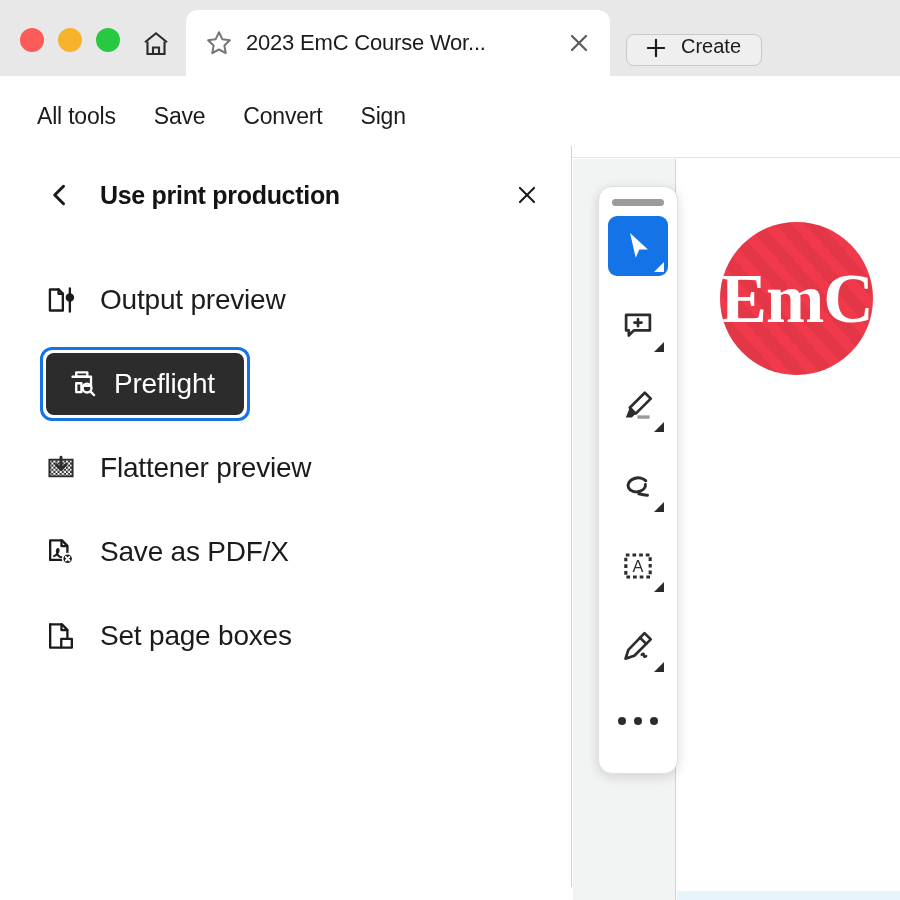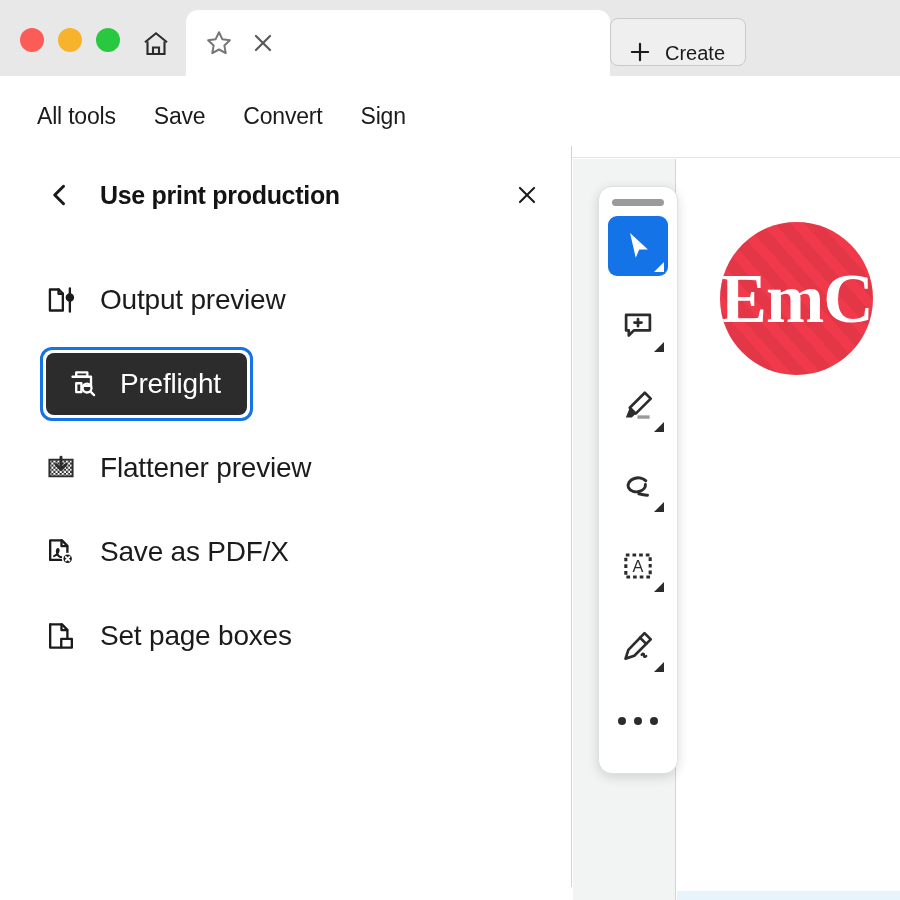--- a/index.html
+++ b/index.html
@@ -43,25 +43,25 @@
     flex: 1; font-size: 22px; color: #1b1b1b;
     white-space: nowrap; overflow: hidden;
     letter-spacing: -0.2px;
   }
   .tab-close {
     width: 34px; height: 34px; display: flex;
     align-items: center; justify-content: center;
     flex: 0 0 auto;
   }
   .create-btn {
-    height: 48px; margin: 0 0 10px 0;
+    height: 32px; margin: 0 0 10px 16px;
     padding: 0 20px 0 16px;
     border: 1px solid #c9c9c9; border-radius: 8px;
     background: #efefef;
-    display: flex; align-items: flex-end; gap: 12px;
+    display: flex; align-items: flex-start; gap: 12px;
     font-size: 20px; color: #1b1b1b;
   }
 
   
   .menubar {
     position: absolute; left: 13px; top: 76px; width: 900px; height: 82px;
     background: #ffffff;
     border-bottom: 1px solid #e3e3e3;
     display: flex; align-items: center;
     padding-left: 24px; gap: 38px;
@@ -98,21 +98,21 @@
 
   .tool-row.selected { padding-left: 0; height: 84px; }
   .sel-wrap {
     margin-left: 40px;
     border: 3px solid #1473e6; border-radius: 12px;
     padding: 3px;
   }
   .sel-inner {
     background: #2c2c2c; border-radius: 8px;
     height: 62px; display: flex; align-items: center;
-    padding: 0 26px 0 20px; gap: 20px;
+    padding: 0 26px 0 20px; gap: 14px;
     min-width: 198px;
   }
   .sel-inner .tool-label { color: #ffffff; }
 
   
   .gutter {
     position: absolute; left: 573px; top: 159px;
     width: 103px; height: 741px;
     background: #f2f4f3;
     border-right: 1px solid #d4d4d4;
@@ -196,20 +196,21 @@
         <path d="M3.2 10.6 12 3.4l8.8 7.2"></path>
         <path d="M5.2 10v10h13.6V10"></path>
         <path d="M9.6 20v-5.2h4.8V20"></path>
       </svg>
     </div>
 
     <div class="tab">
       <svg width="30" height="30" viewBox="0 0 24 24" fill="none" stroke="#767676" stroke-width="1.6" stroke-linejoin="round">
         <path d="M12 3.4l2.65 5.55 6.05.8-4.4 4.3 1.1 6.05L12 17.2l-5.4 2.9 1.1-6.05-4.4-4.3 6.05-.8z"></path>
       </svg>
+      <div class="tab-title">2023 EmC Course Wor...</div>
       <div class="tab-close">
         <svg width="26" height="26" viewBox="0 0 24 24" stroke="#5a5a5a" stroke-width="2" stroke-linecap="round">
           <path d="M5.5 5.5 18.5 18.5M18.5 5.5 5.5 18.5"></path>
         </svg>
       </div>
     </div>
 
     <div class="create-btn">
       <svg width="26" height="26" viewBox="0 0 24 24" stroke="#1b1b1b" stroke-width="2" stroke-linecap="round">
         <path d="M12 4.5v15M4.5 12h15"></path>

